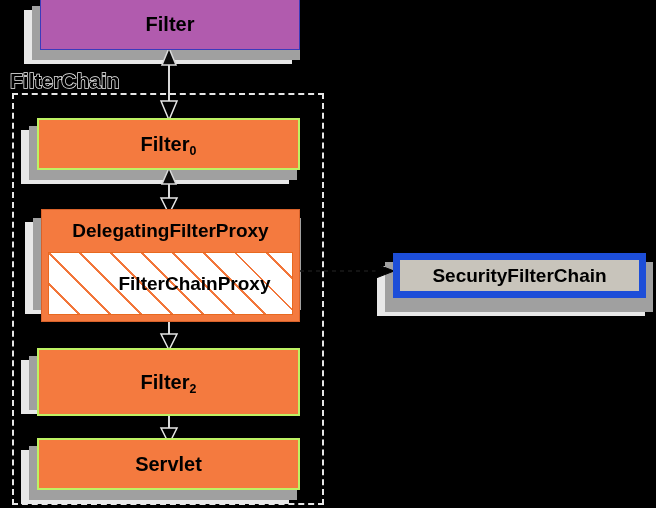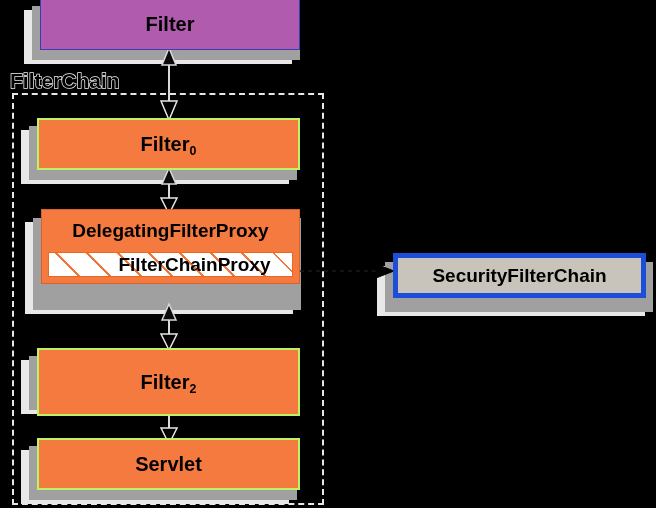--- a/index.html
+++ b/index.html
@@ -52,21 +52,21 @@
   .fill-client {
     background: #b15bae;
     border: 1px solid #3b3bbb;
   }
   .fill-orange {
     background: #f47a3f;
     border: 2px solid #bef264;
   }
   .fill-grey {
     background: #c8c4bb;
-    border: 5px solid #1d4ed8;
+    border: 7px solid #1d4ed8;
   }
 
   
   .dfp-outer {
     position: absolute;
     box-sizing: border-box;
     background: #f47a3f;
     border: 1px solid #d8622a;
     z-index: 5;
     display: flex;
@@ -174,21 +174,21 @@
     <svg width="22" height="46" viewBox="0 0 22 46">
       <line class="assoc-line" x1="11" y1="11" x2="11" y2="35"></line>
       <polygon class="arrow-solid" points="11,0 4,16 18,16"></polygon>
       <polygon class="arrow-open" points="11,46 3,30 19,30"></polygon>
     </svg>
   </div>
 
   
   <div class="shadow-far" style="left:25px; top:222px; width:268px; height:92px;"></div>
   <div class="shadow-near" style="left:33px; top:218px; width:268px; height:92px;"></div>
-  <div class="dfp-outer" style="left:41px; top:209px; width:259px; height:75px;">
+  <div class="dfp-outer" style="left:41px; top:209px; width:259px; height:113px;">
     <div class="dfp-title" style="font-size:19px;">DelegatingFilterProxy</div>
     <div class="dfp-inner" style="font-size:19px;">
       <span class="node-label">FilterChainProxy</span>
     </div>
   </div>
 
    SecurityFilterChain (dependency) --&gt;
   <div class="conn" style="left:300px; top:262px; width:96px; height:18px;">
     <svg width="96" height="18" viewBox="0 0 96 18">
       <line class="dep-line" x1="0" y1="9" x2="78" y2="9"></line>

